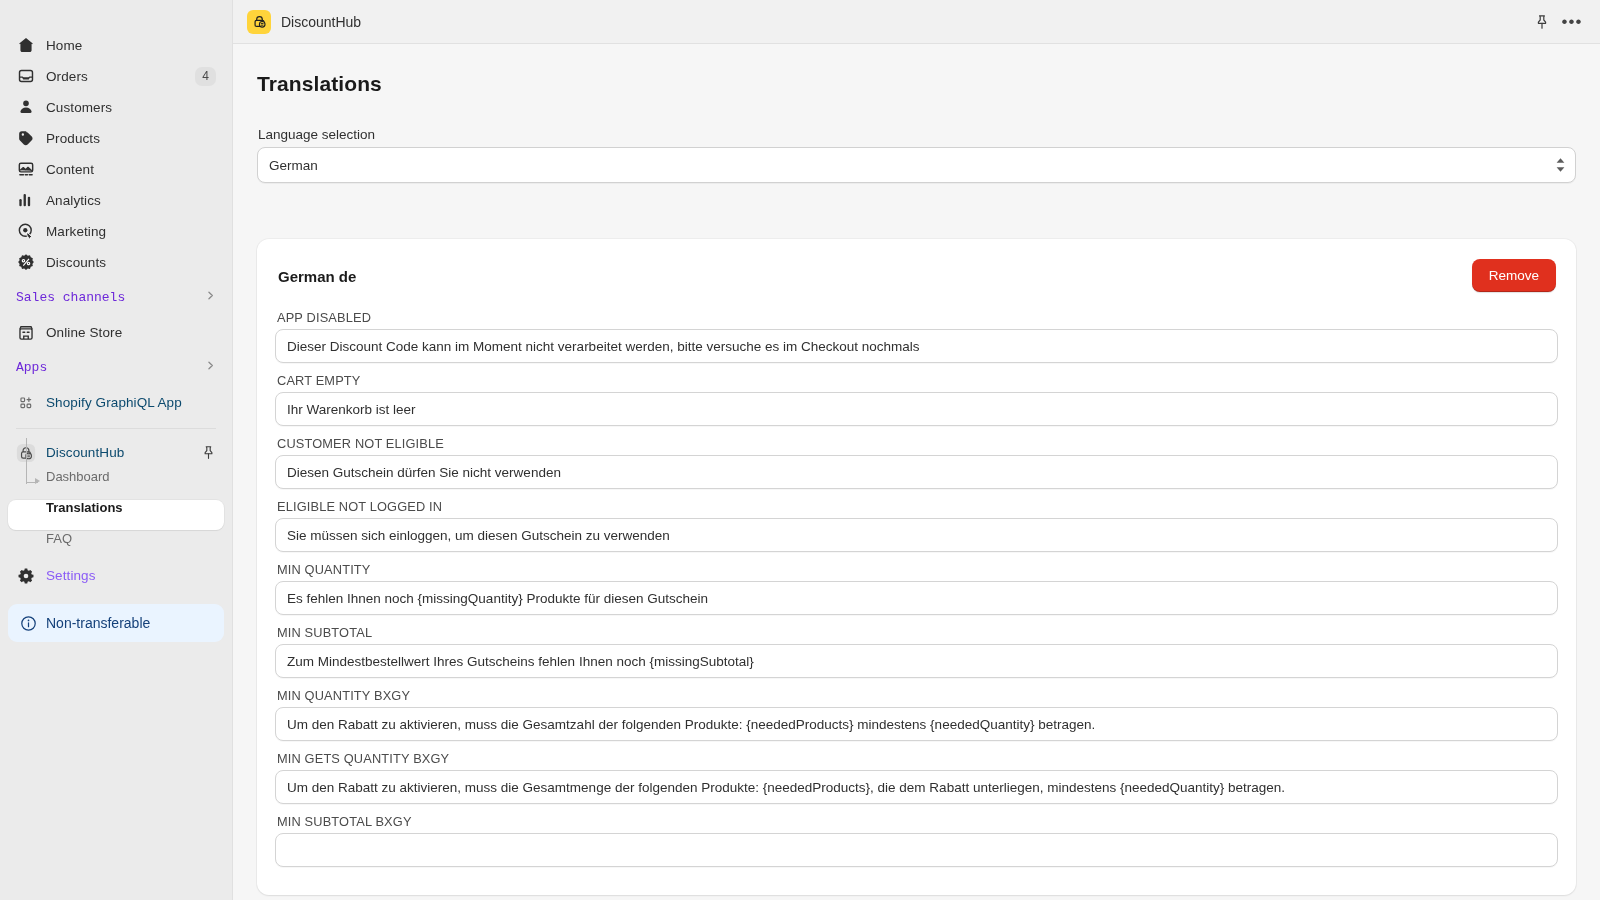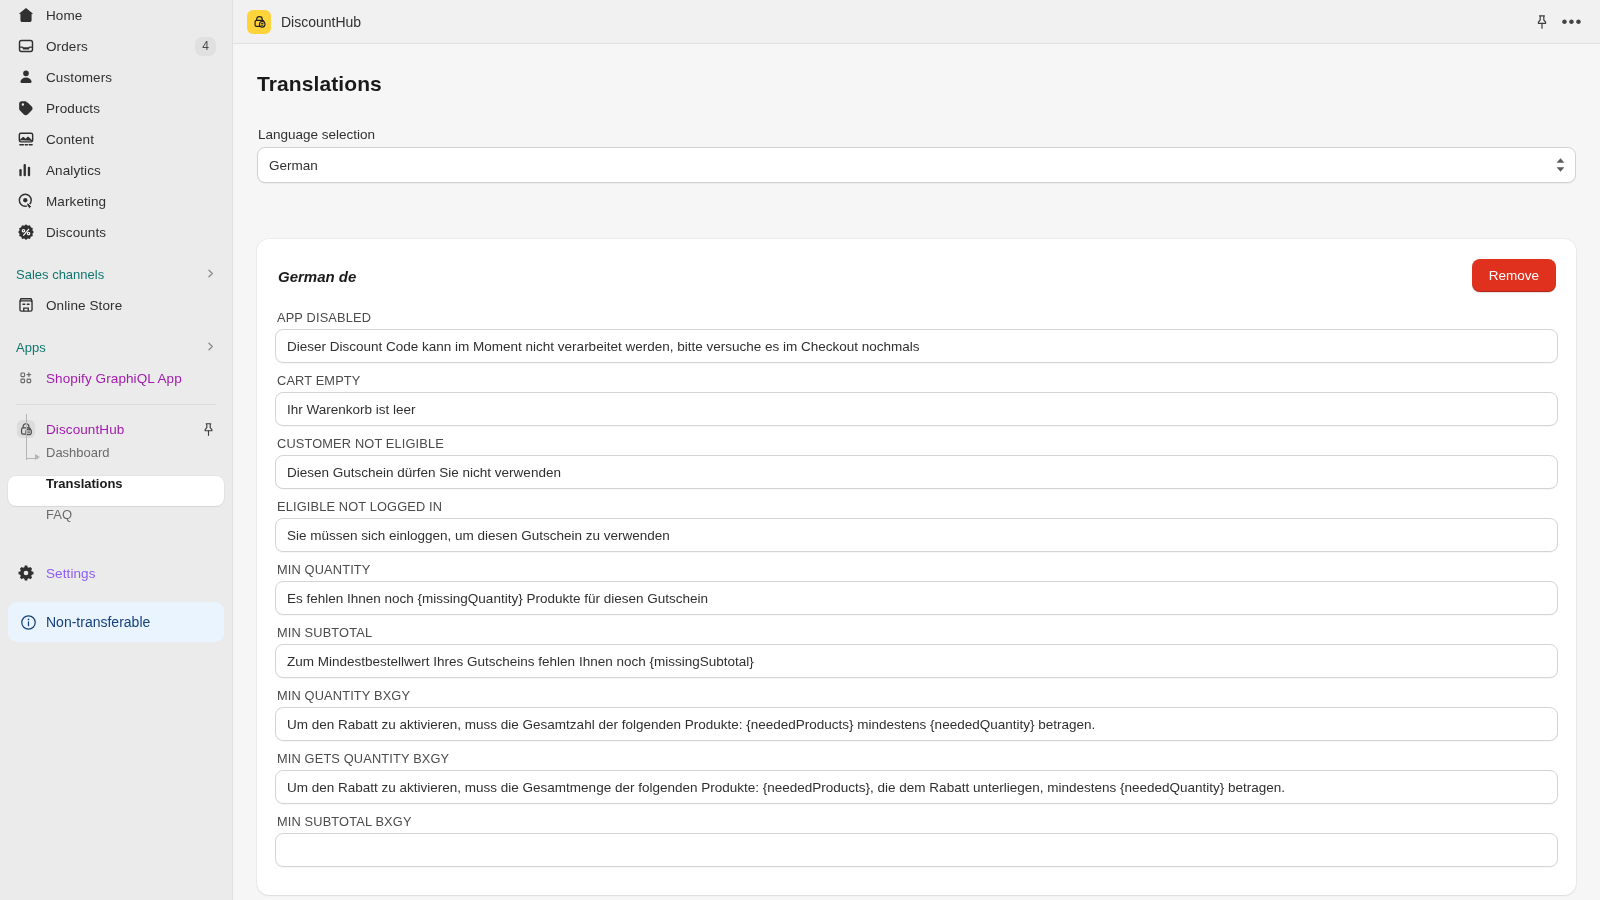--- a/index.html
+++ b/index.html
@@ -19,21 +19,21 @@
 
   
   .sidebar {
     width: 232px;
     min-width: 232px;
     height: 664px;
     background: #ebebeb;
     position: relative;
     display: flex;
     flex-direction: column;
-    padding-top: 0;
+    padding-top: 30px;
   }
   .nav-item {
     display: flex;
     align-items: center;
     height: 30px;
     margin: 0 8px 1px 8px;
     padding: 0 8px;
     border-radius: 8px;
     cursor: pointer;
     color: #303030;
@@ -56,46 +56,46 @@
     font-size: 12px;
     min-width: 21px;
     height: 19px;
     line-height: 19px;
     text-align: center;
     padding: 0 5px;
   }
 
   .section-head {
     display: flex;
-    align-items: center;
     height: 28px;
     margin: 12px 8px 2px 8px;
     padding: 0 8px;
-    color: #0f766e;
+    color: #6d28d9;
     font-size: 13px;
     cursor: pointer;
+    font-family: Liberation Mono, monospace;
   }
   .section-head .sh-label { flex: 1 1 auto; }
   .chev { color: #8a8a8a; font-size: 12px; line-height: 1; }
 
   .divider {
     height: 1px;
     background: #dcdcdc;
     margin: 10px 16px 9px 16px;
   }
 
   .app-row {
     display: flex;
     align-items: center;
     height: 30px;
     margin: 0 8px 1px 8px;
     padding: 0 8px;
     border-radius: 8px;
     font-size: 13.5px;
-    color: #a21caf;
+    color: #0c4a6e;
     cursor: pointer;
   }
   .app-row .ico {
     width: 20px; height: 20px; margin-right: 10px;
     display: inline-flex; align-items: center; justify-content: center;
     flex: 0 0 20px;
   }
   .pin-btn { color: #4a4a4a; display: flex; align-items: center; cursor: pointer; }
 
   .subnav { position: relative; }
@@ -272,21 +272,20 @@
     justify-content: space-between;
     padding: 0 2px 0 2px;
     margin-bottom: 18px;
   }
   .card-title {
     font-size: 15px;
     font-weight: 600;
     color: #1a1a1a;
     padding-top: 9px;
     padding-left: 1px;
-    font-style: italic;
   }
   .btn-remove {
     background: #e0301e;
     color: #ffffff;
     border: none;
     border-radius: 8px;
     font-size: 13.5px;
     font-weight: 400;
     padding: 9px 17px;
     cursor: pointer;

